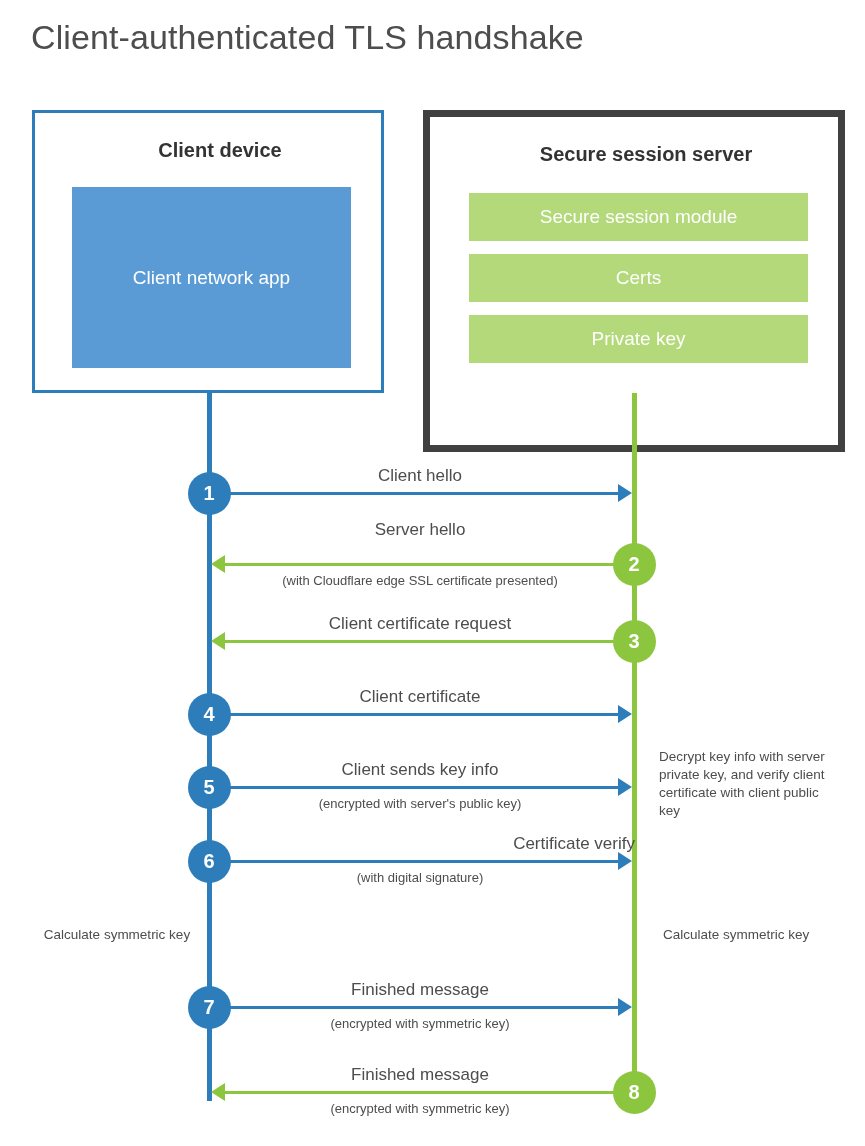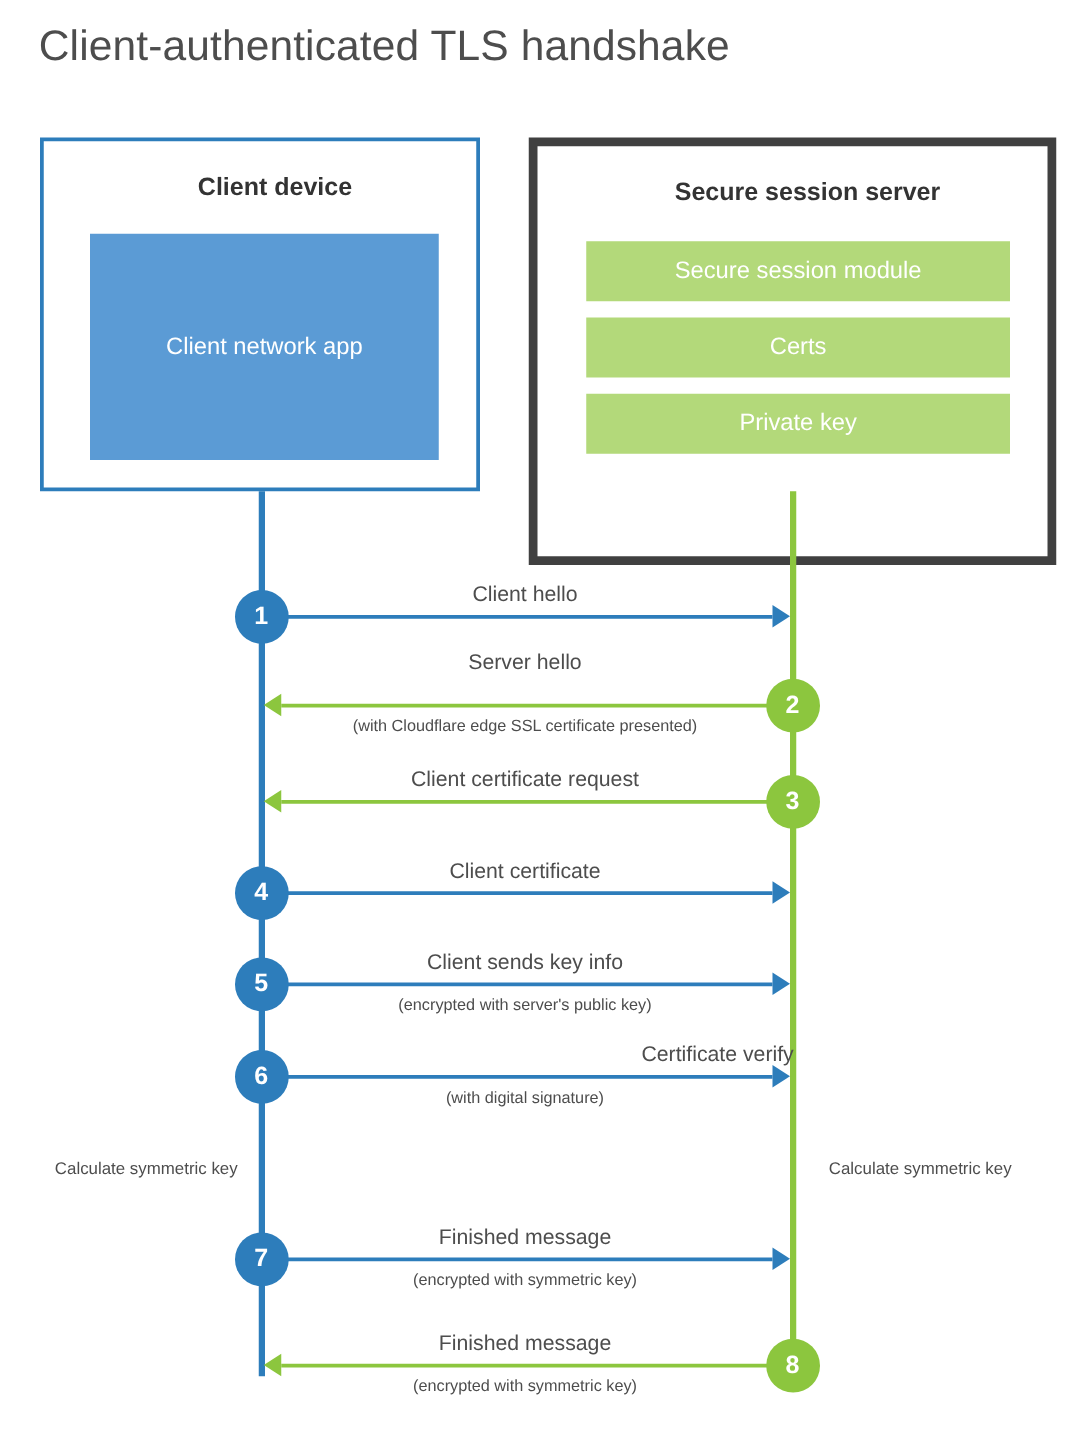--- a/index.html
+++ b/index.html
@@ -266,16 +266,17 @@
       <div class="msg-sub" style="left: 205px; top: 1016px;">(encrypted with symmetric key)</div>
       <div class="arrow-green">
         <div class="arrow-line" style="left: 225px; width: 407px; top: 1090.5px;"></div>
         <div class="arrow-head arrow-head-left" style="top: 1083px; left: 211px;"></div>
       </div>
       <div class="step-circle green" style="left: 612.5px; top: 1070.5px;">8</div>
       <div class="msg-label" style="left: 205px; top: 1065px;">Finished message</div>
       <div class="msg-sub" style="left: 205px; top: 1101px;">(encrypted with symmetric key)</div>
     </div>
 
+  <div class="side-note" id="note-decrypt">Decrypt key info with server private key, and verify client certificate with client public key</div>
   <div class="side-note" id="note-calc-client">Calculate symmetric key</div>
   <div class="side-note" id="note-calc-server">Calculate symmetric key</div>
 
 </div>
 
 </body></html>

